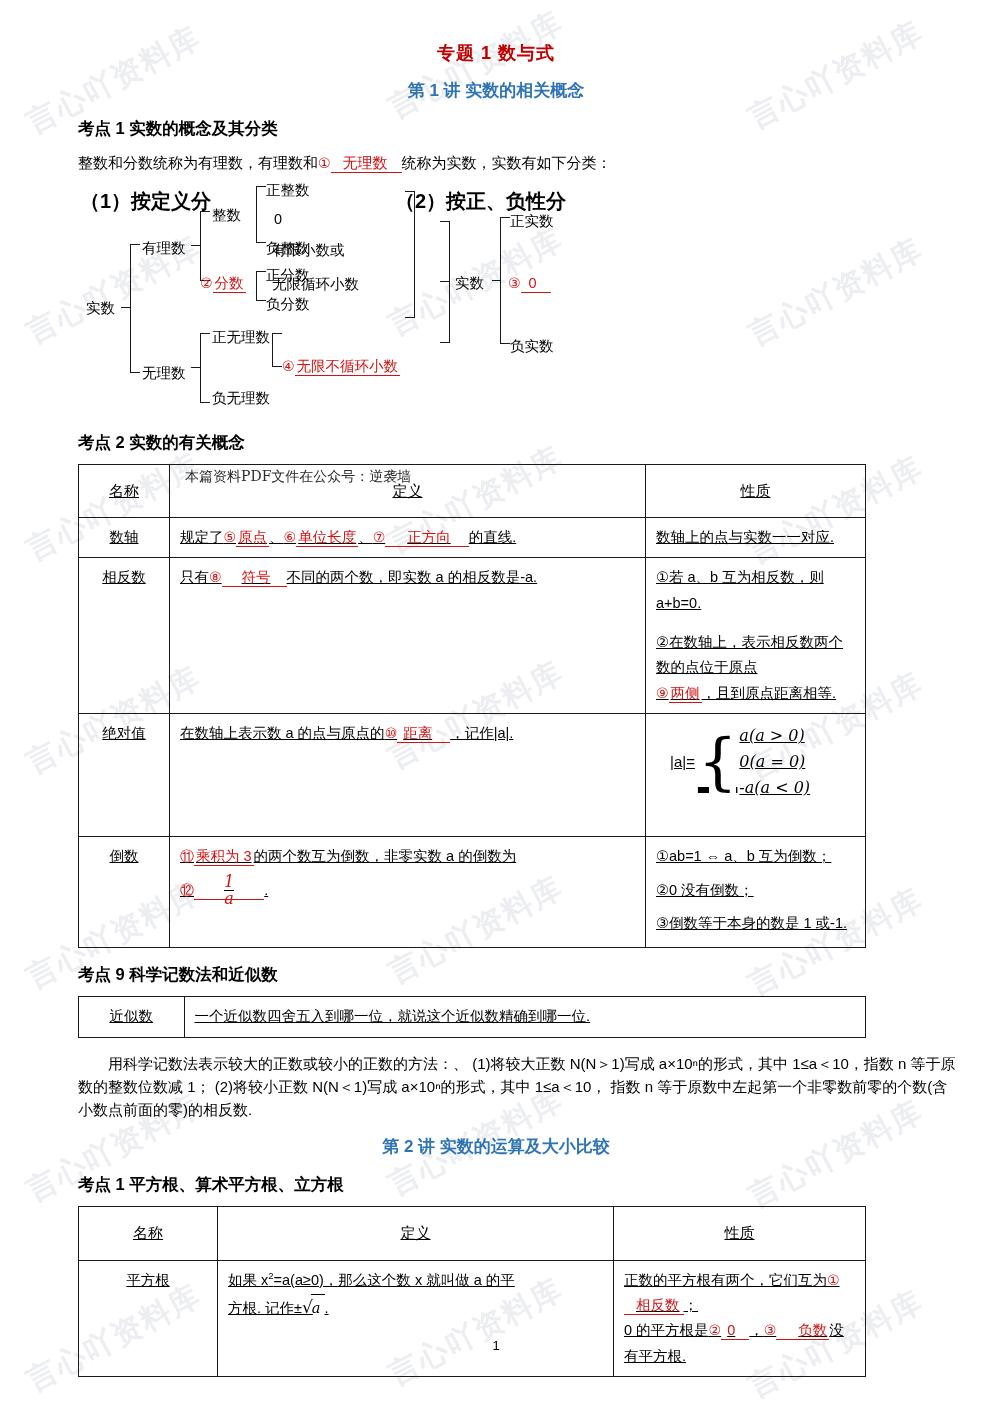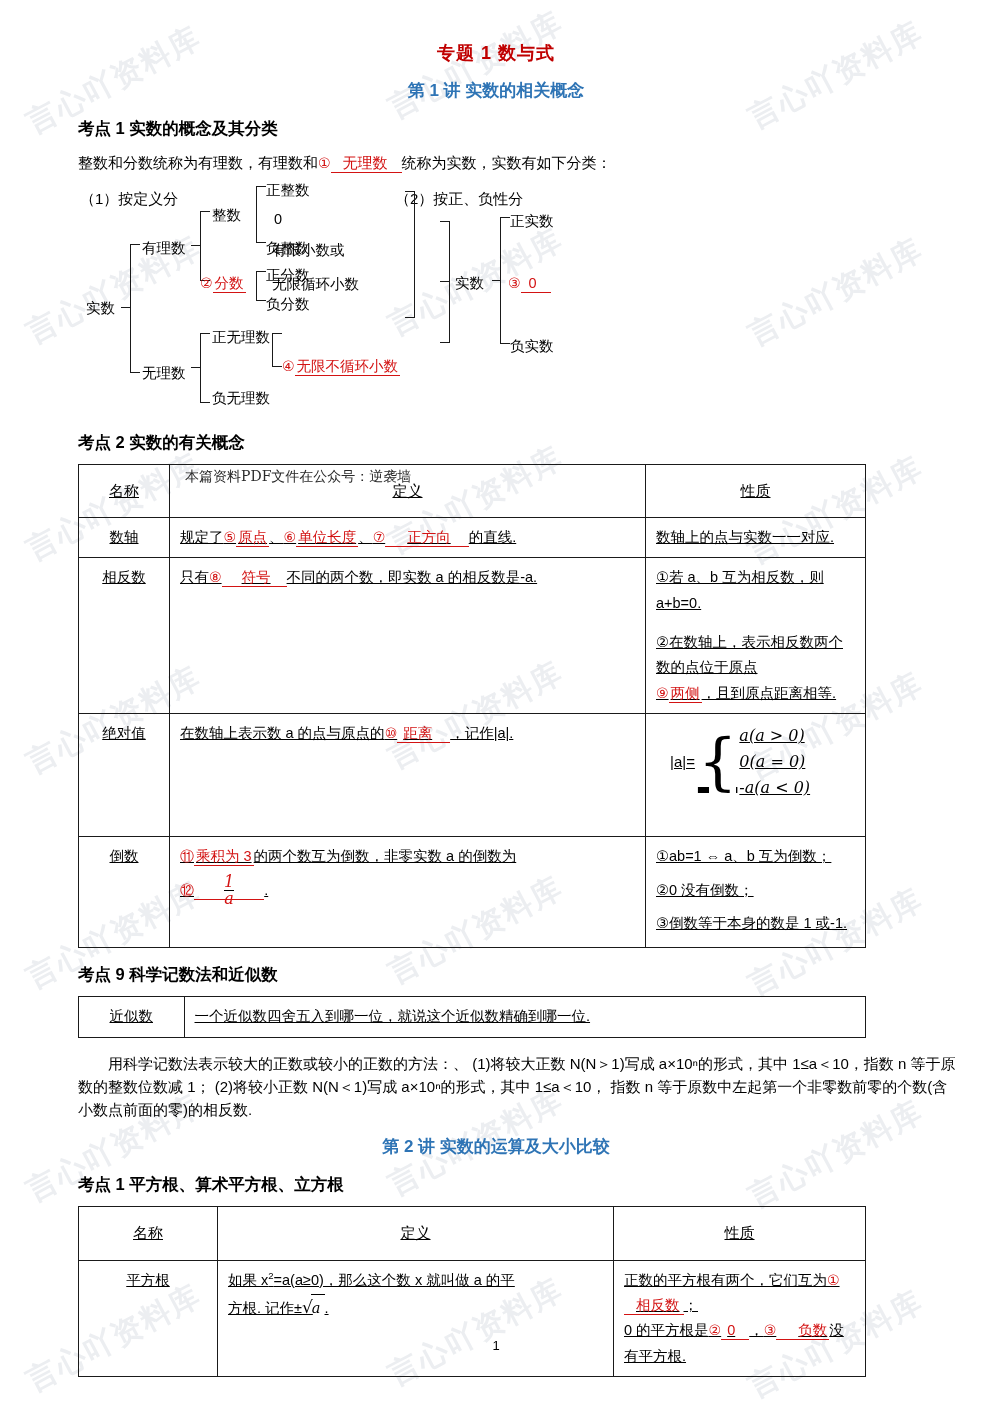--- a/index.html
+++ b/index.html
@@ -92,21 +92,21 @@
     z-index: 10;
     height: 235px;
     margin-top: 6px;
   }
   .tnode {
     position: absolute;
     font-size: 14.5px;
     white-space: nowrap;
     line-height: 1;
   }
-  .tnode.big { font-size: 15px; }
+  .tnode.big { font-size: 20px; font-weight: bold; }
   
   .sqb {
     position: absolute;
     border-left: 1.7px solid #1a1a1a;
     border-top: 1.7px solid #1a1a1a;
     border-bottom: 1.7px solid #1a1a1a;
     width: 9px;
   }
   .sqb.right {
     border-left: none;

